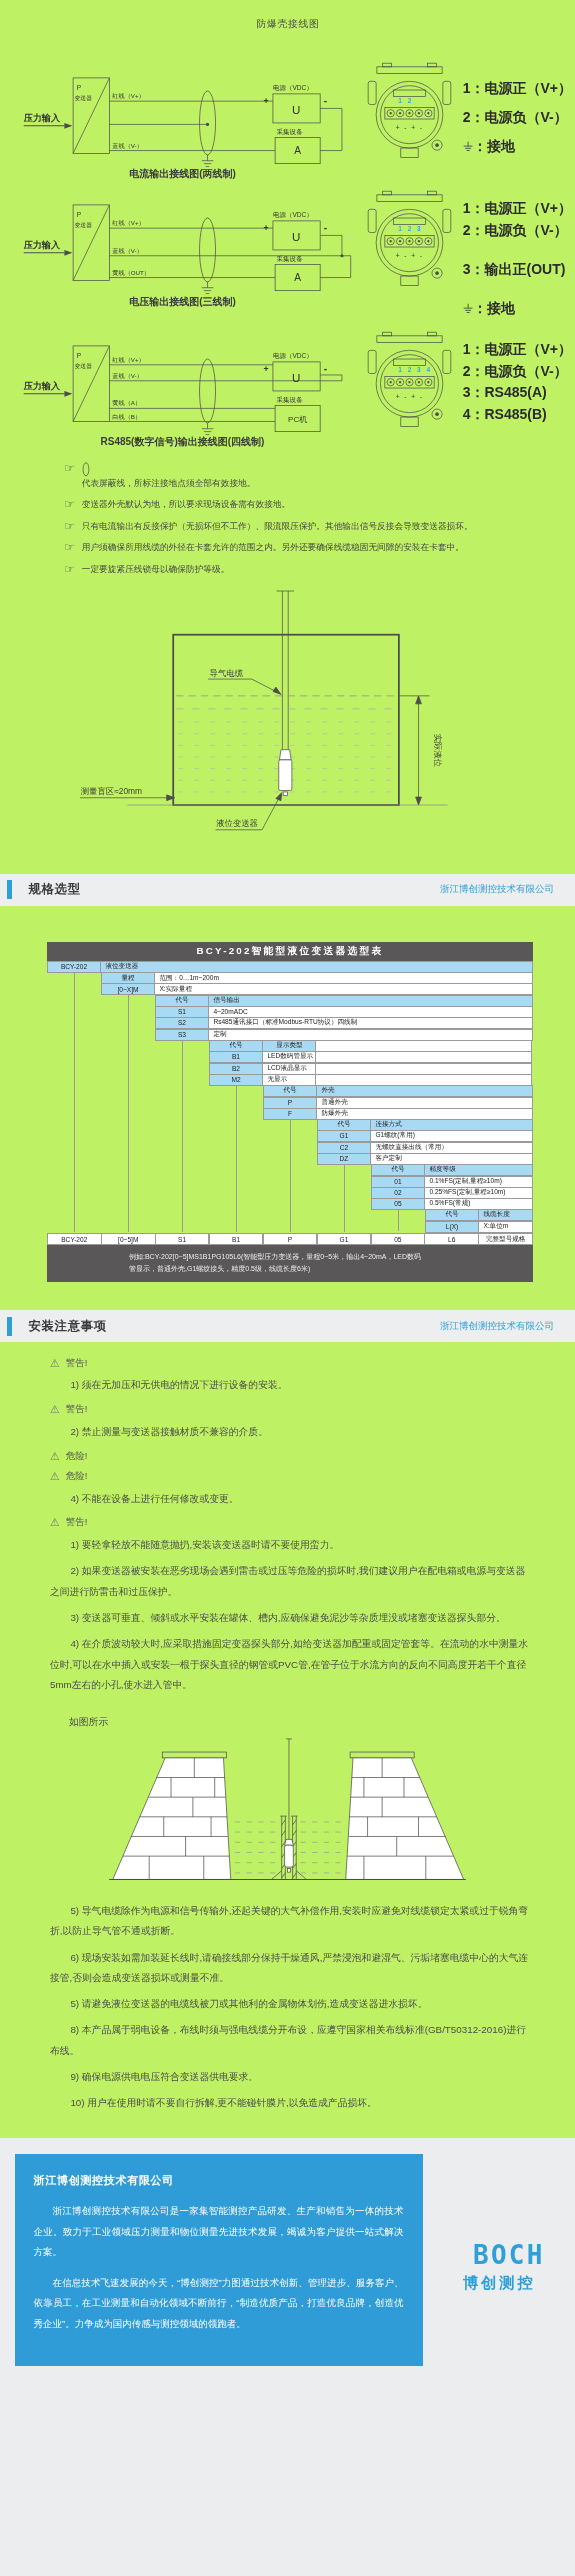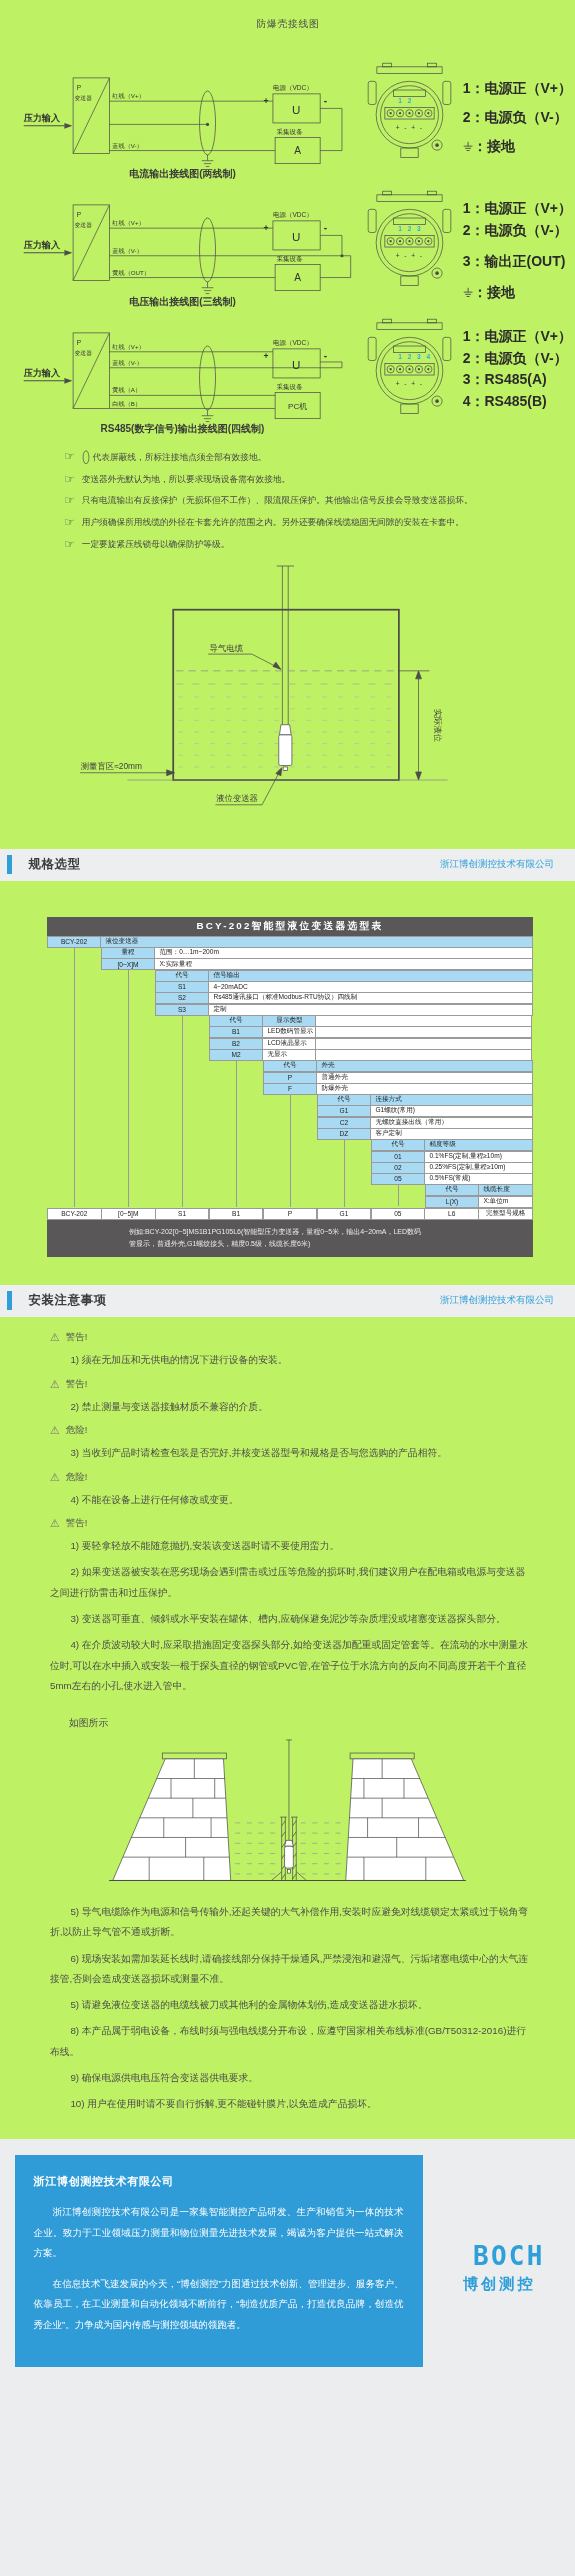--- a/index.html
+++ b/index.html
@@ -11,21 +11,21 @@
   .wrow{display:flex;align-items:flex-start;margin:0 0 5.8px 22px;}
   .wleft{width:342px;}
   .wcap{width:321px;text-align:center;font-size:10px;font-weight:bold;color:#3b3b3b;margin-top:-2.9px;}
   .whead{margin:2.9px 0 0 1.5px;}
   .wlegend{margin:10.2px 0 0 10.2px;}
   .wlegend .lrow{display:flex;align-items:center;font-size:14px;font-weight:bold;color:#2b2b2b;white-space:nowrap;}
   
   #wiring-notes{margin:7.3px 0 0 64px;}
   .note-row{display:flex;align-items:flex-start;margin-bottom:8.7px;}
   .note-hand{font-size:12.4px;color:#555;margin-right:6.6px;line-height:13px;}
-  .note-text{font-size:8.7px;color:#474747;line-height:12.4px;display:flex;align-items:center;}
+  .note-text{font-size:8.7px;color:#474747;line-height:12.4px;display:flex;flex-direction:column;}
   .shield-glyph{margin-right:2.9px;}
   
   .fig-title{margin:10.2px 0 2.9px 40px;width:495px;text-align:center;font-size:9.5px;color:#3e3e3e;}
   .install-svg{margin-left:40px;display:block;}
   
   .section-bar{margin-top:28px;height:32px;background:#eceef0;display:flex;align-items:center;}
   .section-bar .accent{width:5.1px;height:19px;background:#2e9fd9;margin-left:7.3px;}
   .section-bar .sec-title{margin-left:16px;font-size:12.4px;color:#3c3c3c;font-weight:bold;letter-spacing:0.7px;}
   .section-bar .sec-company{margin-left:auto;margin-right:22px;font-size:9.5px;color:#2e9fd9;}
   
@@ -205,21 +205,21 @@
           <circle cx="98" cy="116" r="7" fill="none" stroke="#4c4c4c"></circle>
           <circle cx="98" cy="116" r="2.5" fill="#4c4c4c"></circle>
         </svg>
         <div class="wlegend">
           <div class="lrow" style="margin: 3.6px 0px;">
             <span>1：电源正（V+）</span>
           </div>
           <div class="lrow" style="margin: 3.6px 0px;">
             <span>2：电源负（V-）</span>
           </div>
-          <div class="lrow" style="margin: 13px 0px;">
+          <div class="lrow" style="margin: 21px 0px;">
             <span>3：输出正(OUT)</span>
           </div>
           <div class="lrow" style="margin: 3.6px 0px;">
             <svg width="10.2" height="11" viewBox="0 0 14 15">
               <line x1="7" y1="1" x2="7" y2="7" stroke="#4c4c4c" stroke-width="1.3"></line>
               <line x1="1" y1="7" x2="13" y2="7" stroke="#4c4c4c" stroke-width="1.3"></line>
               <line x1="3" y1="10" x2="11" y2="10" stroke="#4c4c4c" stroke-width="1.3"></line>
               <line x1="5" y1="13" x2="9" y2="13" stroke="#4c4c4c" stroke-width="1.3"></line>
             </svg>
             <span>：接地</span>
@@ -491,21 +491,20 @@
           <span class="warn-icon">⚠</span>
           <span>警告!</span>
         </div>
         <p>2) 禁止测量与变送器接触材质不兼容的介质。</p>
       </div>
       <div class="warn-block">
         <div class="warn-head">
           <span class="warn-icon">⚠</span>
           <span>危险!</span>
         </div>
-        <p>3) 当收到产品时请检查包装是否完好,并核变送器型号和规格是否与您选购的产品相符。</p>
       </div>
       <div class="warn-block">
         <div class="warn-head">
           <span class="warn-icon">⚠</span>
           <span>危险!</span>
         </div>
         <p>4) 不能在设备上进行任何修改或变更。</p>
       </div>
       <div class="warn-block">
         <div class="warn-head">

